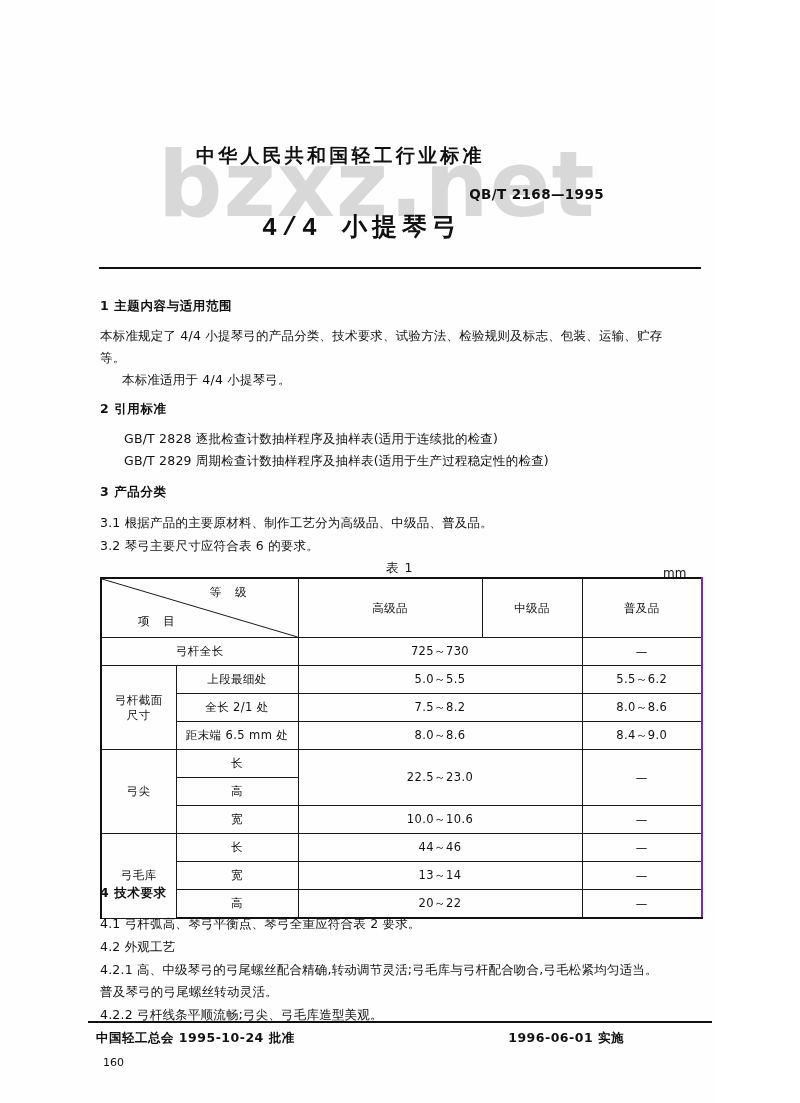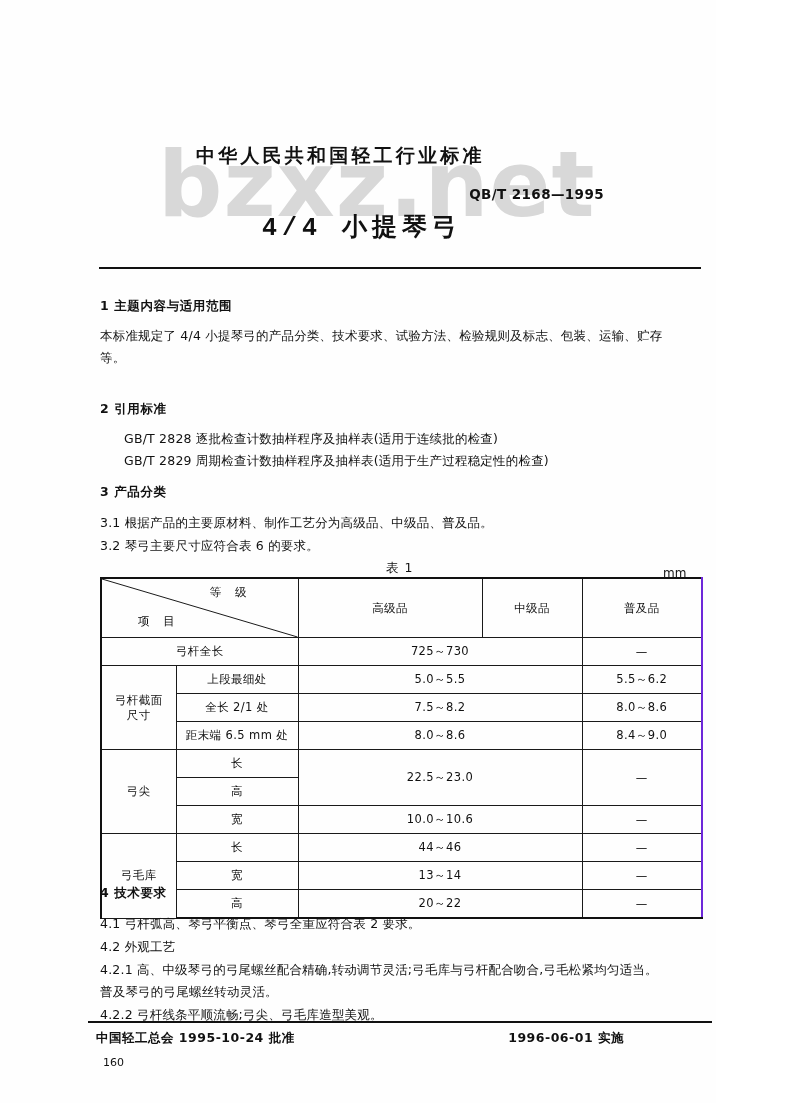--- a/index.html
+++ b/index.html
@@ -205,20 +205,21 @@
     <div class="masthead">中华人民共和国轻工行业标准</div>
     <div class="std-number">QB/T 2168—1995</div>
     <div class="doc-title">4/4 小提琴弓</div>
     <div class="rule-top"></div>
 
     <div class="sec-head" style="left:100px; top:298px;">1  主题内容与适用范围</div>
     <div class="para" style="left:100px; top:325px; width:608px;">
       <span style="display:inline-block;text-indent:0;">本标准规定了 4/4 小提琴弓的产品分类、技术要求、试验方法、检验规则及标志、包装、运输、贮存</span>
     </div>
     <div class="para nowrap" style="left:100px; top:347px;">等。</div>
+    <div class="para nowrap" style="left:122px; top:369px;">本标准适用于 4/4 小提琴弓。</div>
 
     <div class="sec-head" style="left:100px; top:401px;">2  引用标准</div>
     <div class="para nowrap" style="left:124px; top:428px;">GB/T 2828    逐批检查计数抽样程序及抽样表(适用于连续批的检查)</div>
     <div class="para nowrap" style="left:124px; top:450px;">GB/T 2829    周期检查计数抽样程序及抽样表(适用于生产过程稳定性的检查)</div>
 
     <div class="sec-head" style="left:100px; top:484px;">3  产品分类</div>
     <div class="para nowrap" style="left:100px; top:512px;">3.1   根据产品的主要原材料、制作工艺分为高级品、中级品、普及品。</div>
     <div class="para nowrap" style="left:100px; top:535px;">3.2   琴弓主要尺寸应符合表 6 的要求。</div>
 
     <div id="table-caption">表 1</div>

